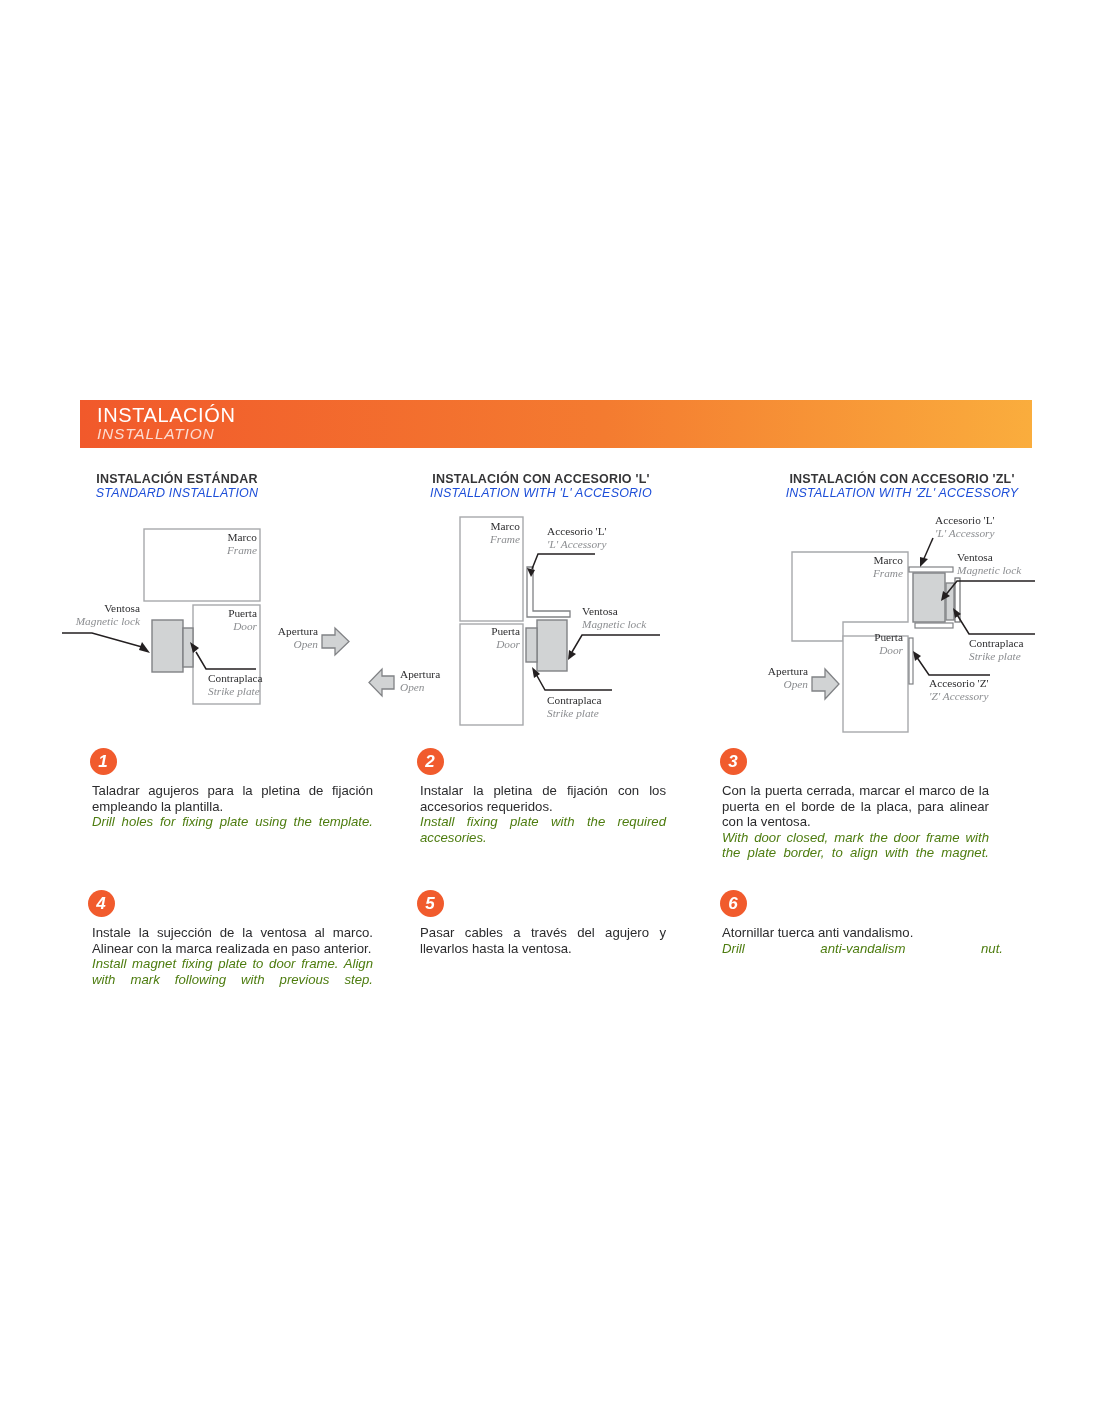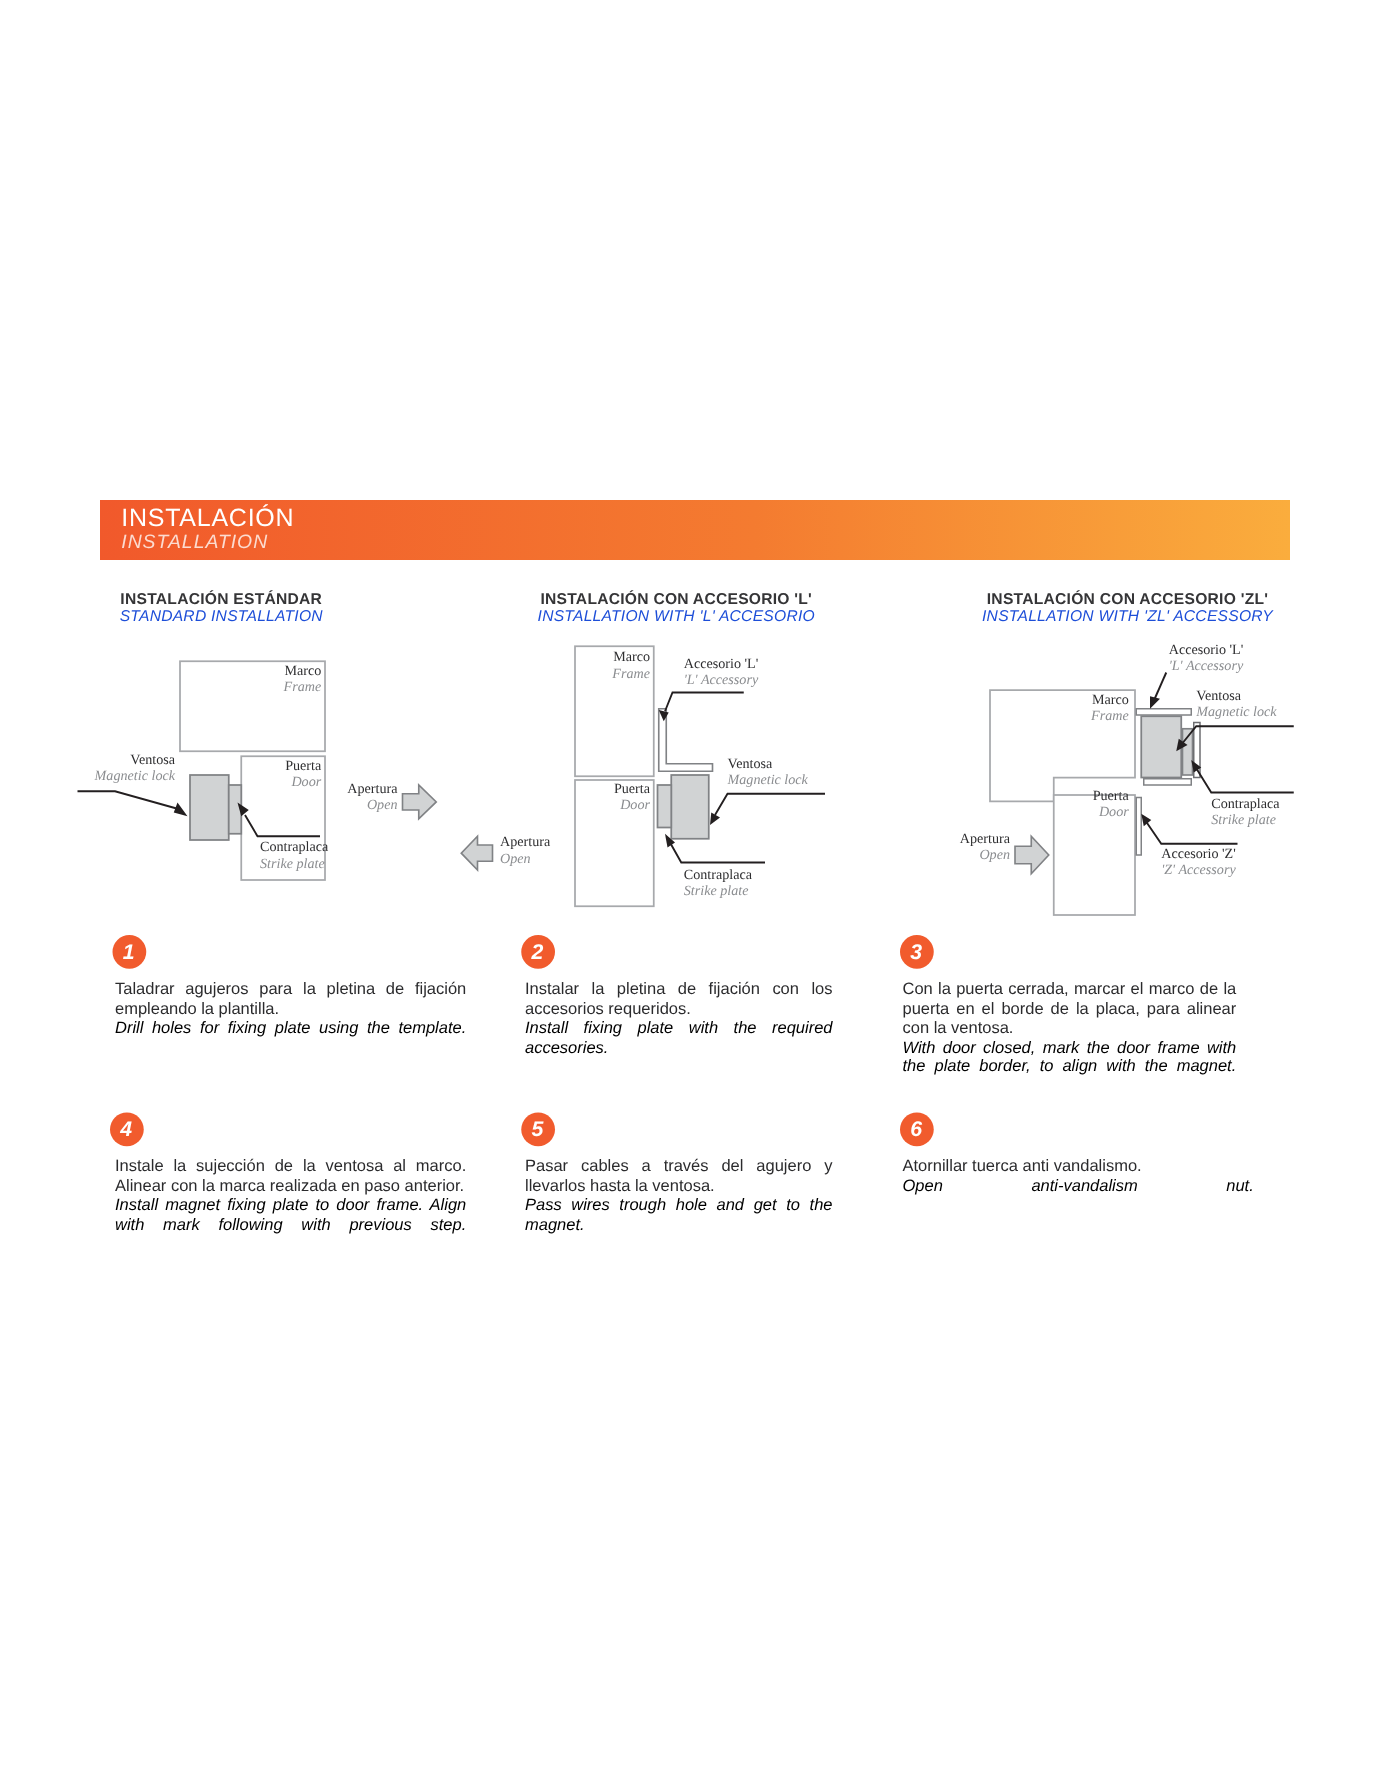--- a/index.html
+++ b/index.html
@@ -27,21 +27,21 @@
   .dlabel .es{color:#2e2e30;display:block;}
   .dlabel .en{color:#8b8d90;font-style:italic;display:block;}
   .r{text-align:right;}
 
   
   .step-circle{width:27px;height:27px;border-radius:50%;background:#f15b2d;color:#fff;
                display:flex;align-items:center;justify-content:center;
                font-weight:700;font-style:italic;font-size:17px;padding-right:1px;box-sizing:border-box;}
   .step-text{font-size:13.2px;line-height:15.6px;text-align:justify;}
   .step-text .es{color:#2b2b2d;margin:0;}
-  .step-text .en{color:#000000;font-style:italic;margin:0;}
+  .step-text .en{color:#4d7c0f;font-style:italic;margin:0;}
   .step-text .en:after{content:"";display:inline-block;width:100%;}
 </style>
 </head>
 <body>
 
 <div class="abs banner">
   <div class="t1">INSTALACIÓN</div>
   <div class="t2">INSTALLATION</div>
 </div>
 
@@ -225,22 +225,21 @@
 <div class="abs step-text" style="left:92px;top:925px;width:281px;">
   <p class="es">Instale la sujección de la ventosa al marco. Alinear con la marca realizada en paso anterior.</p>
   <p class="en">Install magnet fixing plate to door frame. Align with mark following with previous step.</p>
 </div>
 
 <div class="abs step-circle" style="left:417px;top:890px;">
     <span>5</span>
   </div>
 <div class="abs step-text" style="left:420px;top:925px;width:246px;">
   <p class="es">Pasar cables a través del agujero y llevarlos hasta la ventosa.</p>
-  <p class="en">Pass wires trough hole and get to the magnet.</p>
 </div>
 
 <div class="abs step-circle" style="left:720px;top:890px;">
     <span>6</span>
   </div>
 <div class="abs step-text" style="left:722px;top:925px;width:281px;">
   <p class="es">Atornillar tuerca anti vandalismo.</p>
-  <p class="en">Open anti-vandalism nut.</p>
+  <p class="en">Drill anti-vandalism nut.</p>
 </div>
 
 </body></html>

